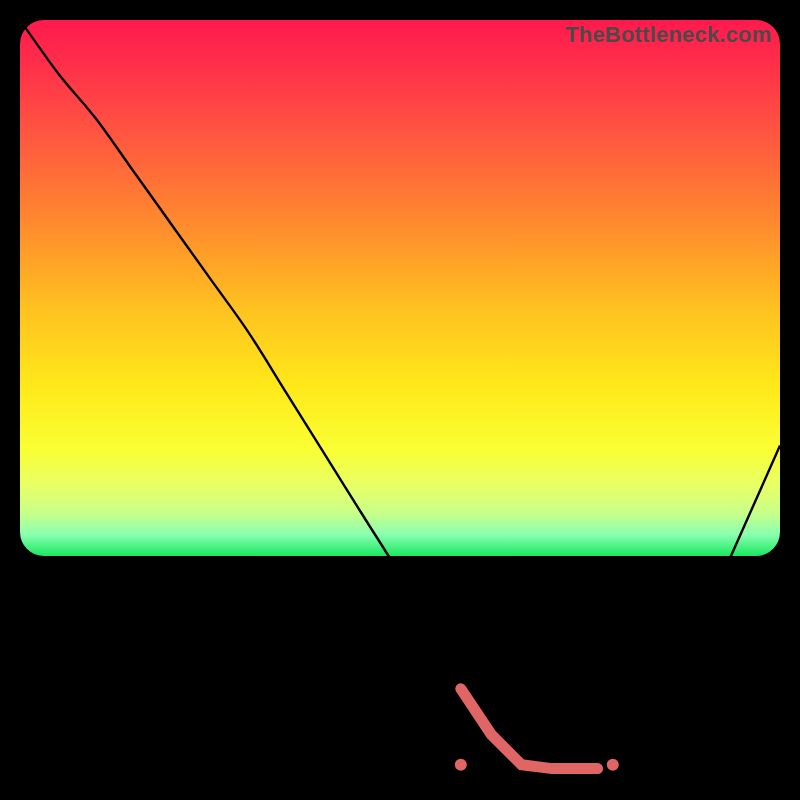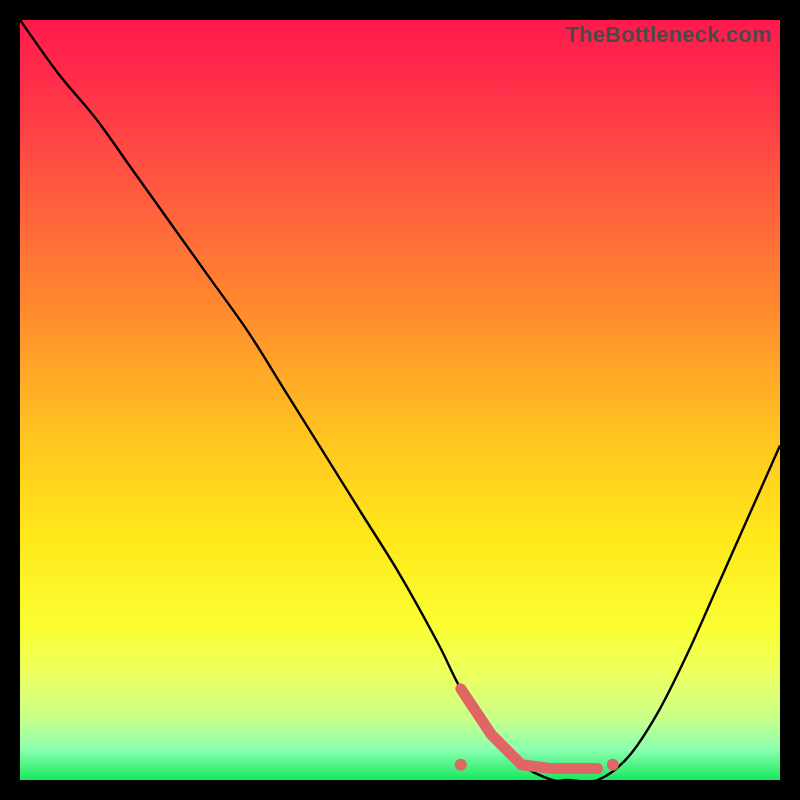--- a/index.html
+++ b/index.html
@@ -8,33 +8,34 @@
     position: relative;
     width: 800px;
     height: 800px;
     background: #000;
   }
   .plot {
     position: absolute;
     left: 20px;
     top: 20px;
     width: 760px;
-    height: 760px;
+    height: 536px;
     background: linear-gradient(to bottom,
       #ff1a4d 0%,
       #ff2e4a 8%,
       #ff5840 22%,
       #ff8a2e 38%,
       #ffc220 54%,
       #ffe81a 68%,
       #faff33 80%,
       #e8ff66 87%,
       #c8ff8a 92%,
       #8affb0 96%,
       #18e860 100%);
+    border-radius: 24px;
   }
   .watermark {
     position: absolute;
     top: 2px;
     right: 8px;
     font-family: Arial, Helvetica, sans-serif;
     font-size: 22px;
     font-weight: 600;
     color: #4a4a4a;
     letter-spacing: 0.2px;

